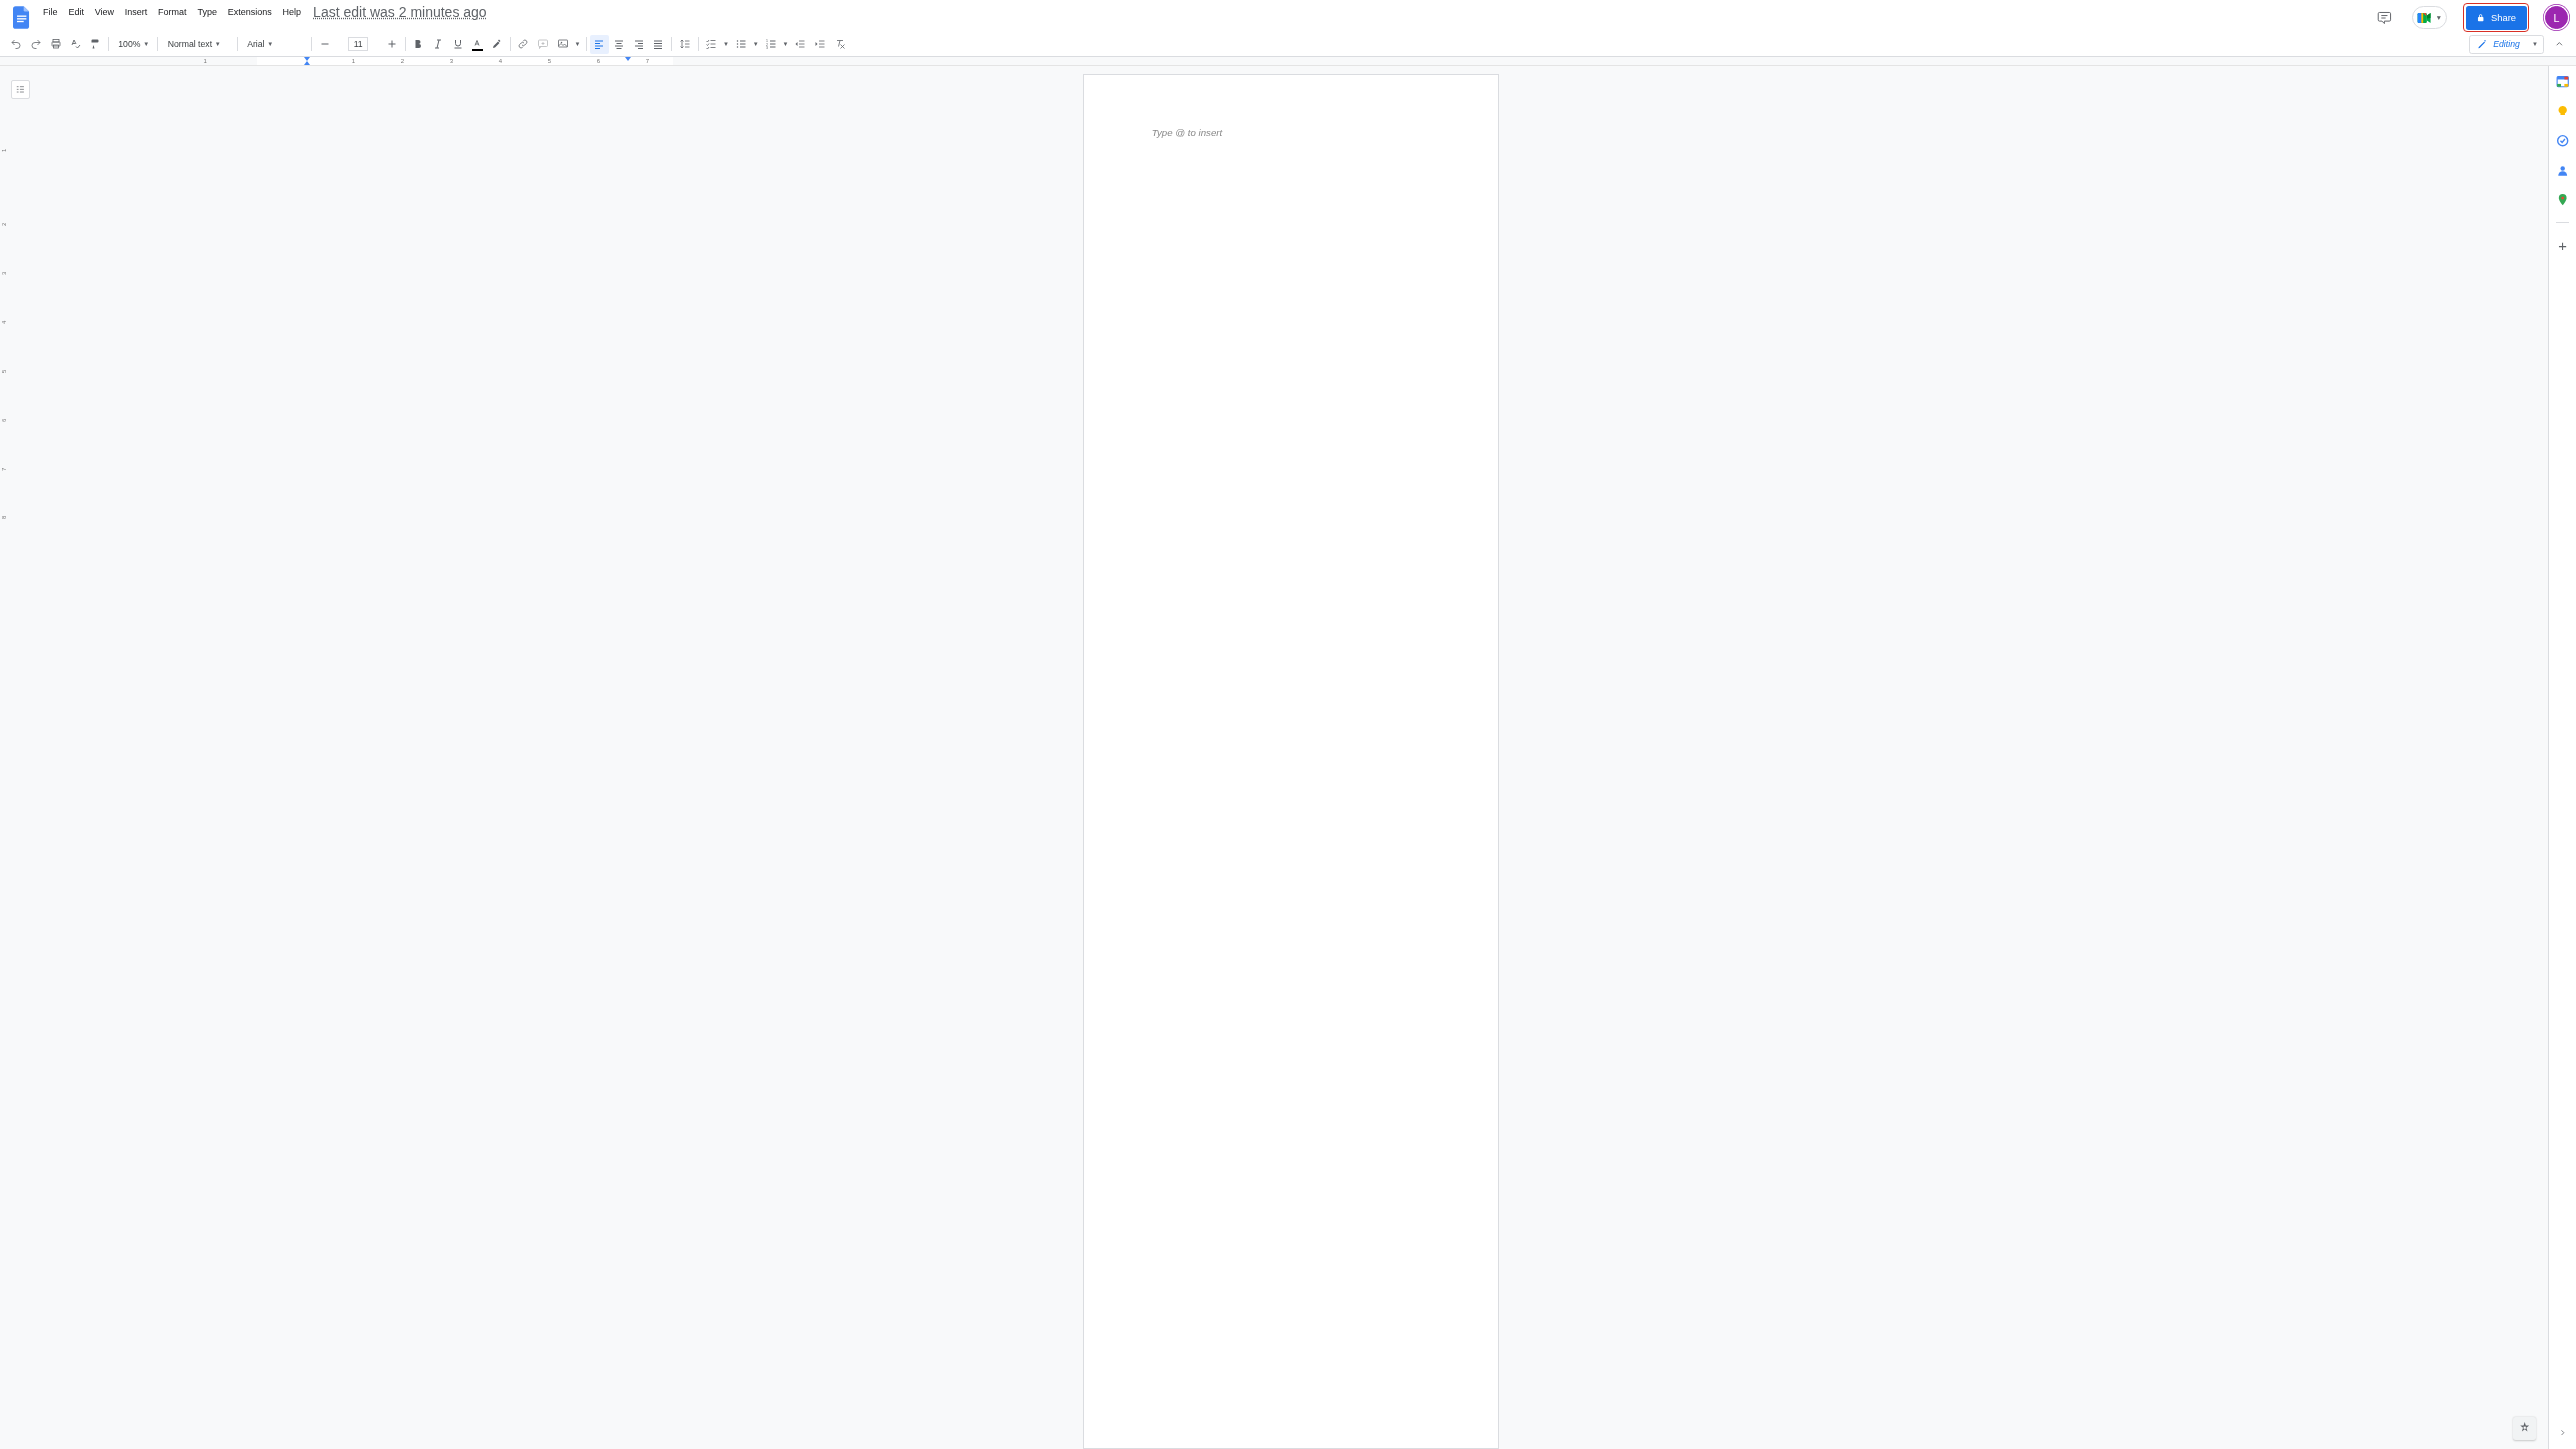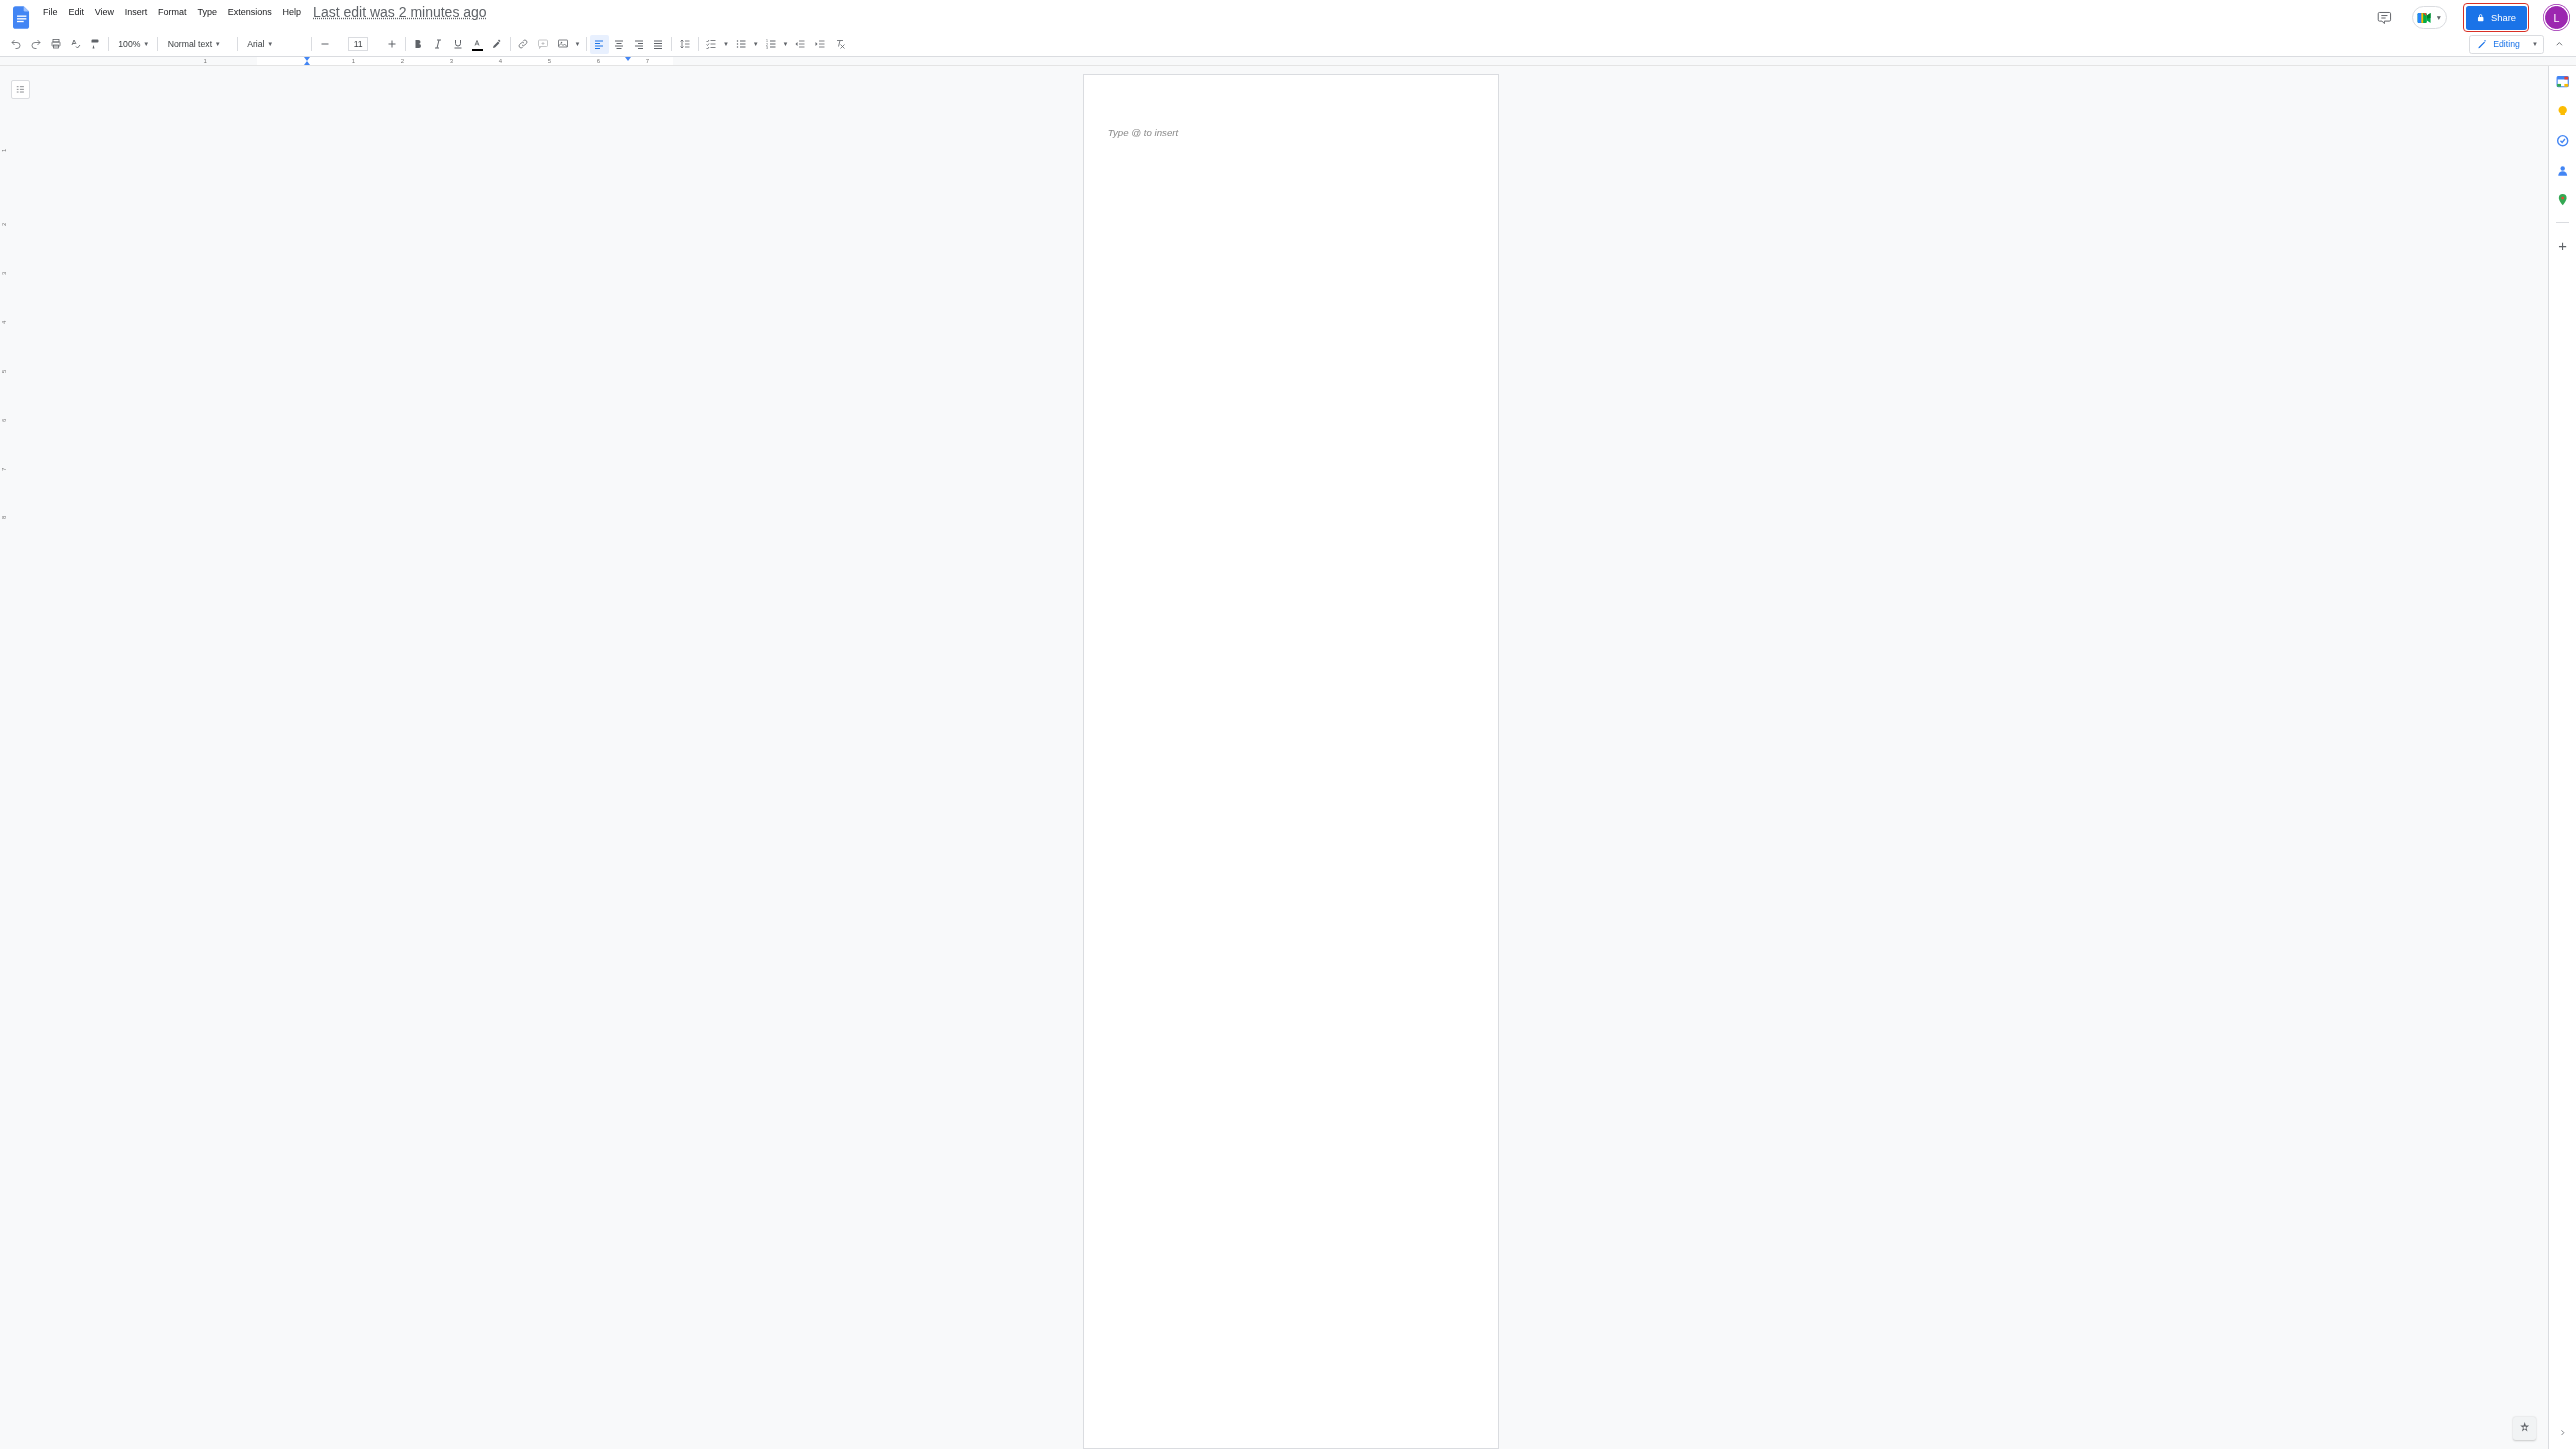--- a/index.html
+++ b/index.html
@@ -43,21 +43,21 @@
   .tdrop { display: flex; align-items: center; padding: 0 2.7px 0 5.4px; height: 17.4px; color: #3c4043; border: 0.7px solid transparent; border-radius: 2px; cursor: pointer; font-size: 8.7px; }
   .tdrop .caret { font-size: 6px; color: #5f6368; margin-left: 2.7px; }
   .zoom-drop { min-width: 42px; }
   .styles-drop { min-width: 72px; }
   .font-drop { min-width: 67px; }
   .fontsize { display: flex; align-items: center; }
   .fontsize .inp { width: 20px; height: 14.8px; border: 0.7px solid #dadce0; text-align: center; font-size: 8.7px; color: #3c4043; margin: 0 14px; }
   .textcolor-bar { position: absolute; bottom: 2.7px; left: 4px; right: 4px; height: 2px; background: #000; }
   .caret-only { min-width: 9.4px; font-size: 6px; color: #5f6368; }
   .toolbar-spacer { flex: 1; }
-  .mode-drop { display: flex; align-items: center; gap: 5.4px; border: 0.7px solid #dadce0; border-radius: 2.7px; padding: 0 5.4px 0 6.7px; height: 19px; color: #1a73e8; font-size: 8.7px; cursor: pointer; }
+  .mode-drop { display: flex; align-items: center; gap: 5.4px; border: 0.7px solid #dadce0; border-radius: 2.7px; padding: 0 5.4px 0 6.7px; height: 19px; color: #1a73e8; font-size: 8.7px; cursor: pointer; font-style: italic; }
   .mode-drop svg { width: 10.7px; height: 10.7px; fill: currentColor; }
   .mode-drop .caret { color: #5f6368; font-size: 6px; margin-left: 6.7px; }
   .collapse-btn { width: 19px; height: 19px; display: flex; align-items: center; justify-content: center; color: #5f6368; margin-left: 5.4px; cursor: pointer; border-radius: 2px; }
 
   
   .ruler-row { display: flex; height: 9.4px; background: #f8f9fa; border-bottom: 0.7px solid #e4e4e4; font-size: 6px; color: #777; user-select: none; }
   .ruler-left { width: 8px; }
   .ruler-main { flex: 1; position: relative; display: flex; }
   .ruler-margin { background: #f8f9fa; }
   .ruler-page { background: #fff; position: relative; }
@@ -67,21 +67,21 @@
   .indent-up { border-bottom: 4px solid #4285f4; bottom: 0; }
 
   
   .workspace { display: flex; height: calc(100% - 32px - 25px - 9.4px); background: #f8f9fa; }
   .vruler { width: 8px; background: #f8f9fa; position: relative; font-size: 6px; color: #777; }
   .vruler .vtick { position: absolute; left: 1.3px; transform: rotate(-90deg); transform-origin: left top; }
   .outline-pane { width: 25.5px; padding-top: 13.4px; display: flex; justify-content: center; }
   .outline-btn { width: 19px; height: 19px; border: 0.7px solid #dadce0; border-radius: 2px; background: #fff; display: flex; align-items: center; justify-content: center; color: #5f6368; cursor: pointer; }
   .outline-btn svg { width: 10.7px; height: 10.7px; fill: none; stroke: currentColor; stroke-width: 1.6; }
   .canvas { flex: 1; overflow: auto; display: flex; justify-content: center; padding-top: 8px; position: relative; }
-  .page { width: 416px; min-height: 537px; background: #fff; border: 0.7px solid #dadce0; padding: 52px 24px; }
+  .page { width: 416px; min-height: 537px; background: #fff; border: 0.7px solid #dadce0; padding: 52px 68px; }
   .placeholder { font-style: italic; color: #888; font-size: 9.7px; }
 
   .explore-fab { position: absolute; right: 12px; bottom: 9.4px; width: 23px; height: 23px; background: #f1f3f4; border-radius: 2.7px; display: flex; align-items: center; justify-content: center; color: #5f6368; box-shadow: 0 0.7px 2px rgba(0,0,0,.2); cursor: pointer; }
   .explore-fab svg { width: 13.4px; height: 13.4px; fill: currentColor; }
 
   
   .sidepanel { width: 28px; border-left: 0.7px solid #dadce0; background: #fff; display: flex; flex-direction: column; align-items: center; padding-top: 8px; gap: 14.8px; }
   .side-icon { width: 14.8px; height: 14.8px; display: flex; align-items: center; justify-content: center; cursor: pointer; }
   .side-sep { width: 13.4px; height: 0.7px; background: #dadce0; }
   .side-plus { color: #5f6368; font-size: 14.8px; font-weight: 400; cursor: pointer; }

